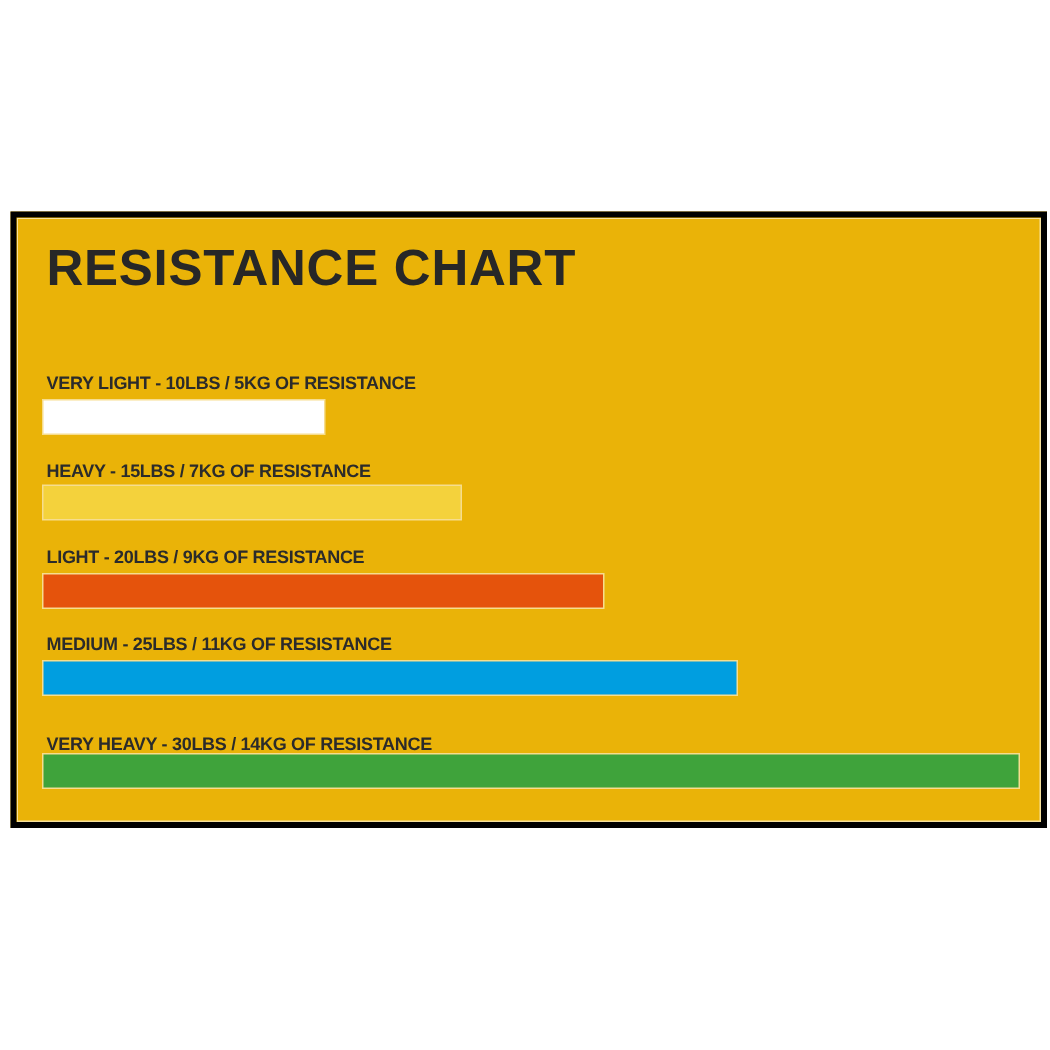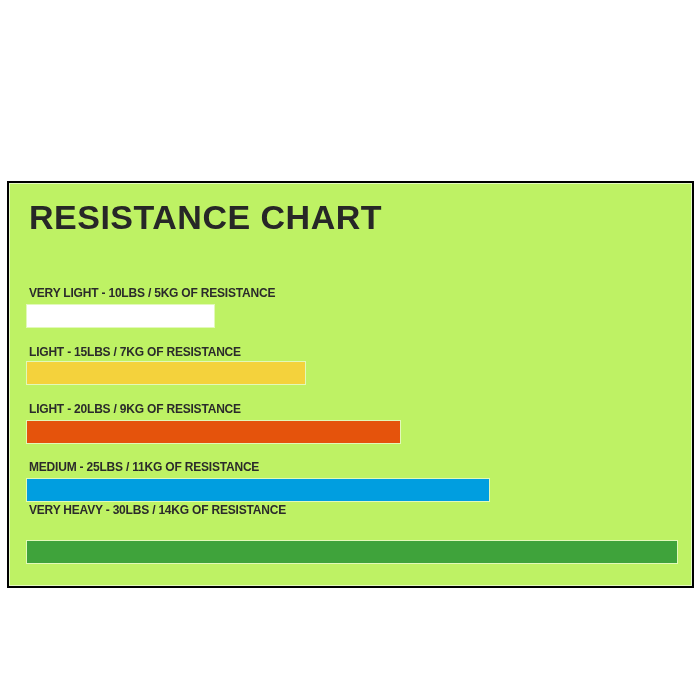--- a/index.html
+++ b/index.html
@@ -11,24 +11,23 @@
   }
   .stage {
     position: relative;
     width: 700px; height: 700px;
     background: #ffffff;
   }
   .card {
     position: absolute;
     left: 7px; top: 141px;
     width: 683px; height: 403px;
-    background: #bef264;
-    border: 2px solid #000000;
+    background: #eab308;
+    border: 4px solid #000000;
     box-shadow: inset 0 0 0 1px rgba(255,255,255,0.6);
-    margin-top: 40px;
   }
   .chart-title {
     position: absolute;
     left: 20px; top: 156px;
     margin: 0;
     font-size: 34px;
     line-height: 38px;
     font-weight: bold;
     letter-spacing: 0.5px;
     color: #272727;
@@ -52,23 +51,23 @@
 </style>
 </head>
 <body>
 
 <div class="stage">
   <div class="card">
     <h1 class="chart-title" style="position:absolute; left:20px; top:15px;">RESISTANCE CHART</h1>
     <div id="rows">
         <div class="bar-label" style="left: 20px; top: 101px;">VERY LIGHT - 10LBS / 5KG OF RESISTANCE</div>
         <div class="bar" style="left: 18px; top: 122px; width: 187px; background: rgb(255, 255, 255);"></div>
-        <div class="bar-label" style="left: 20px; top: 160px;">LIGHT - 15LBS / 7KG OF RESISTANCE</div>
+        <div class="bar-label" style="left: 20px; top: 160px;">HEAVY - 15LBS / 7KG OF RESISTANCE</div>
         <div class="bar" style="left: 18px; top: 179px; width: 278px; background: rgb(244, 210, 60);"></div>
         <div class="bar-label" style="left: 20px; top: 217px;">LIGHT - 20LBS / 9KG OF RESISTANCE</div>
         <div class="bar" style="left: 18px; top: 238px; width: 373px; background: rgb(229, 83, 12);"></div>
         <div class="bar-label" style="left: 20px; top: 275px;">MEDIUM - 25LBS / 11KG OF RESISTANCE</div>
         <div class="bar" style="left: 18px; top: 296px; width: 462px; background: rgb(0, 158, 224);"></div>
-        <div class="bar-label" style="left: 20px; top: 318px; text-align: right;">VERY HEAVY - 30LBS / 14KG OF RESISTANCE</div>
+        <div class="bar-label" style="left: 20px; top: 342px; text-align: right;">VERY HEAVY - 30LBS / 14KG OF RESISTANCE</div>
         <div class="bar" style="left: 18px; top: 358px; width: 650px; background: rgb(63, 163, 59);"></div>
       </div>
   </div>
 </div>
 
 </body></html>

